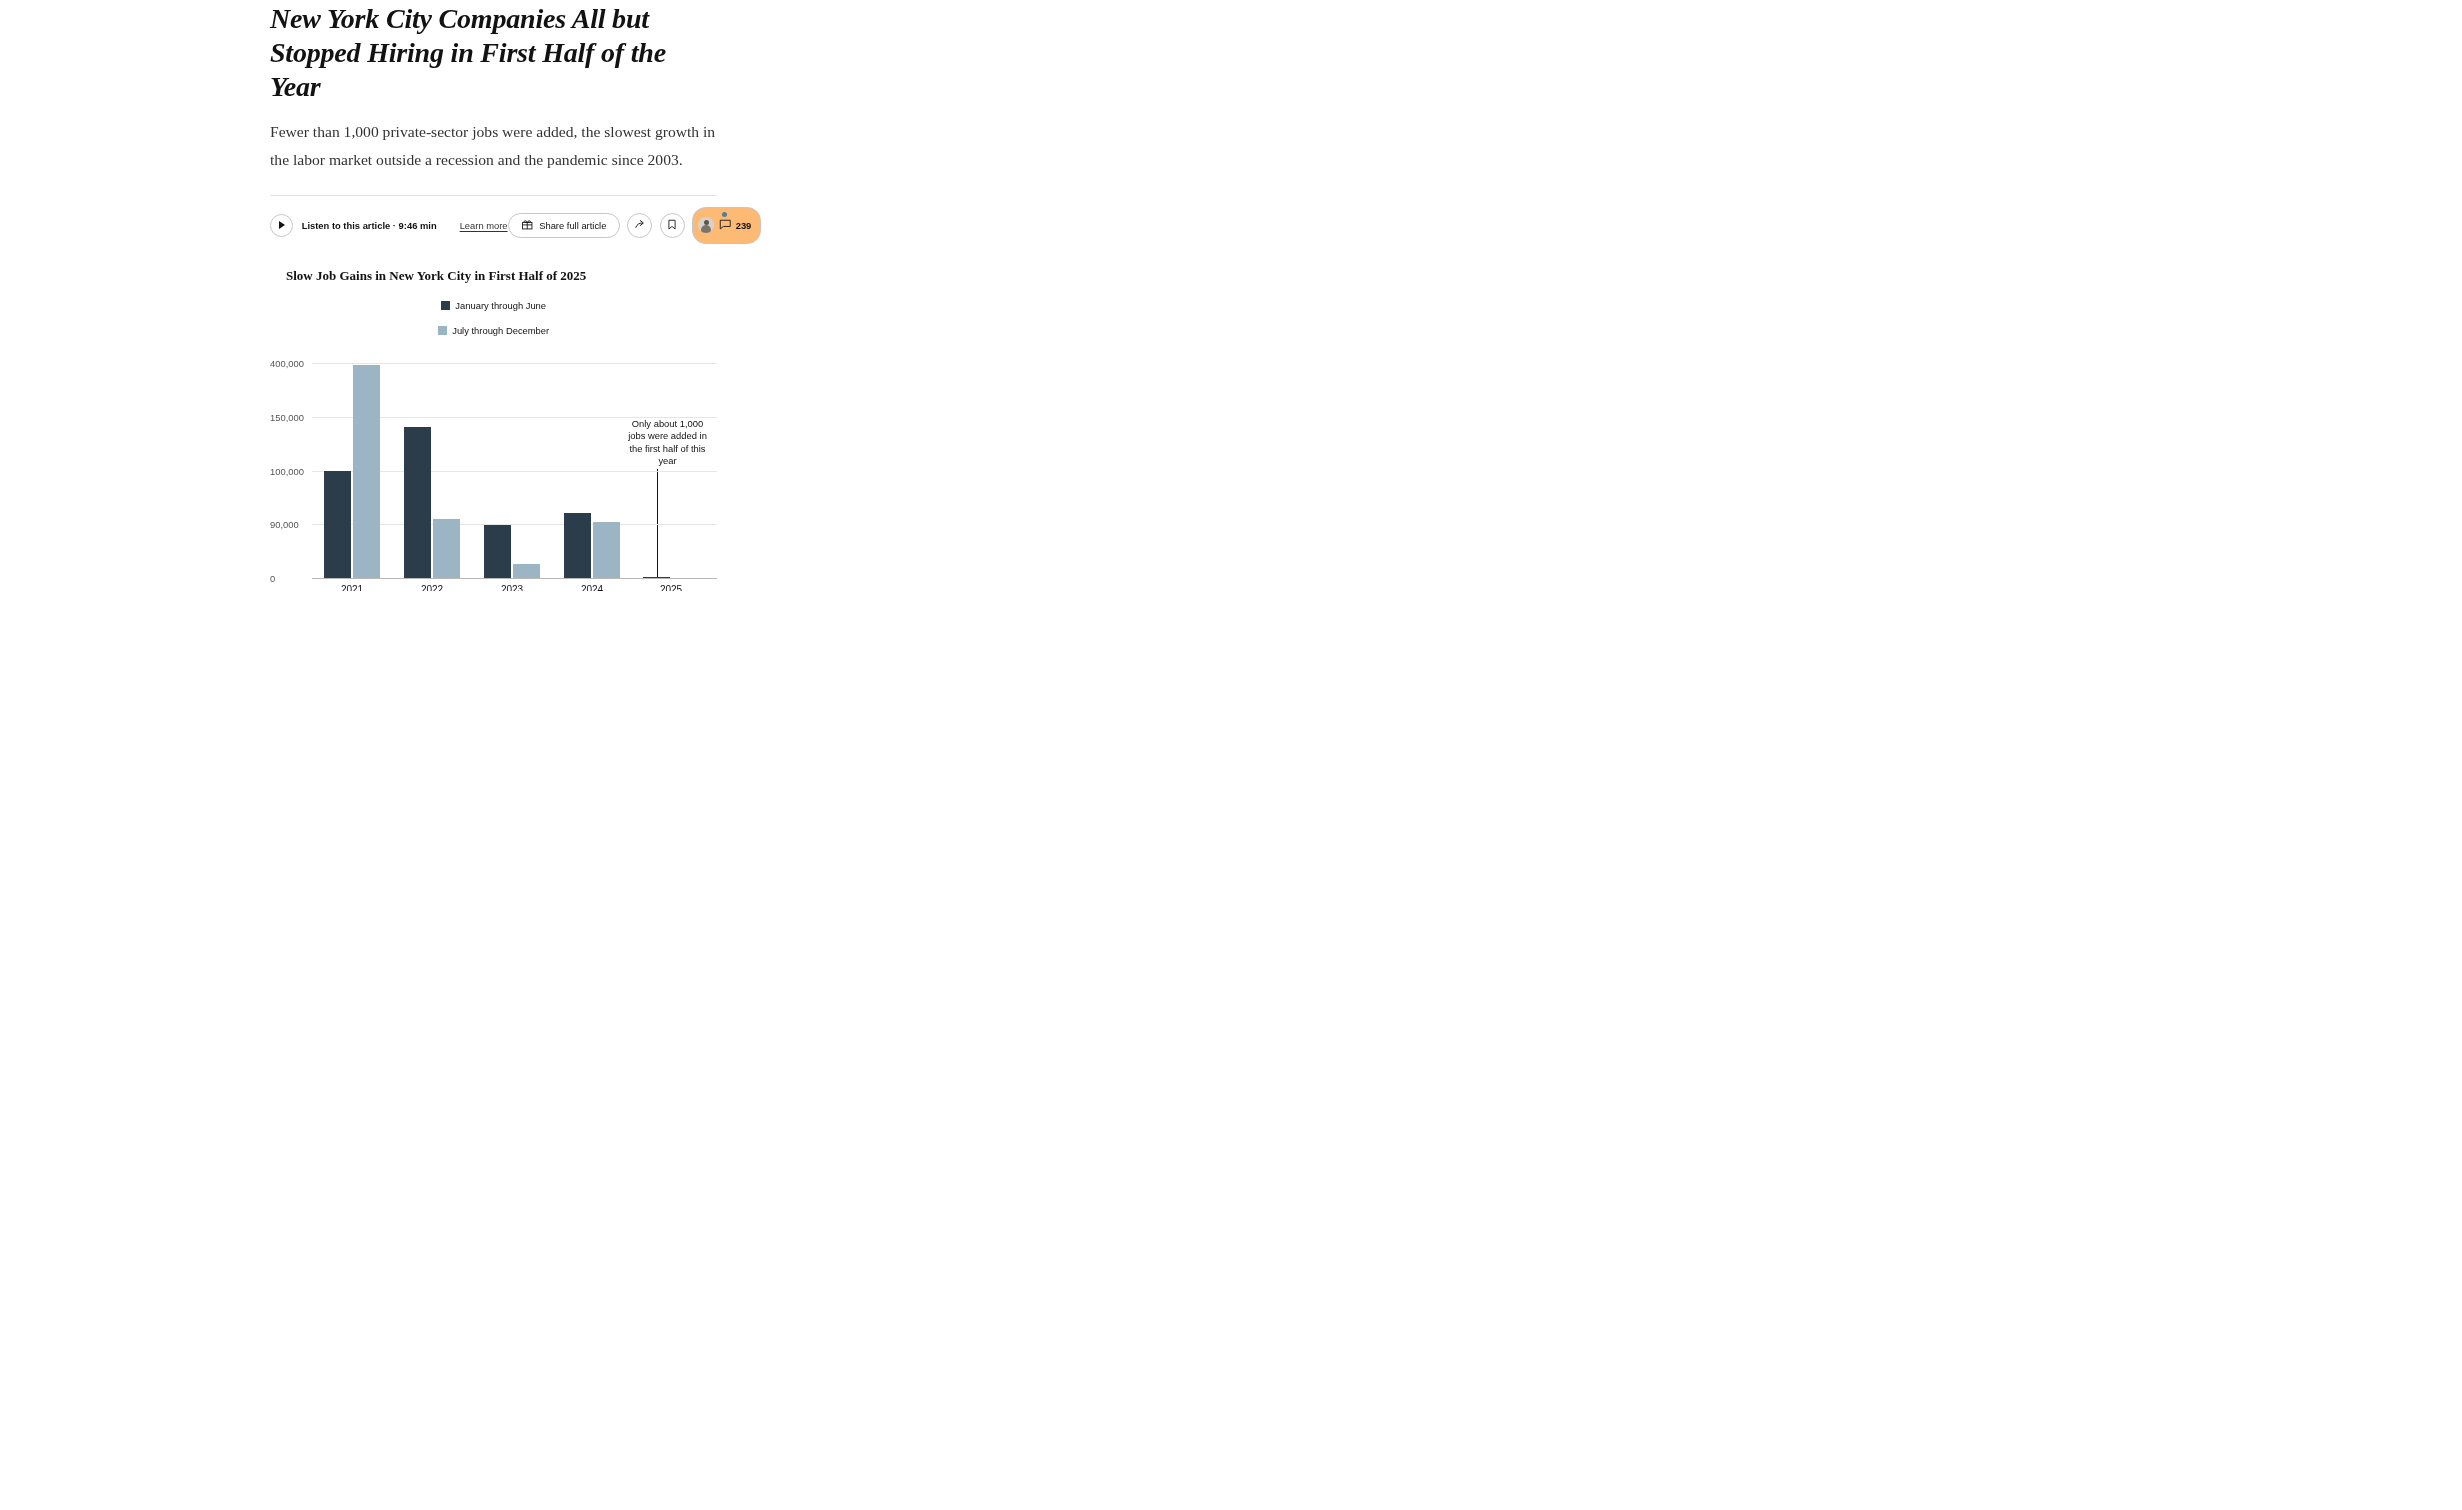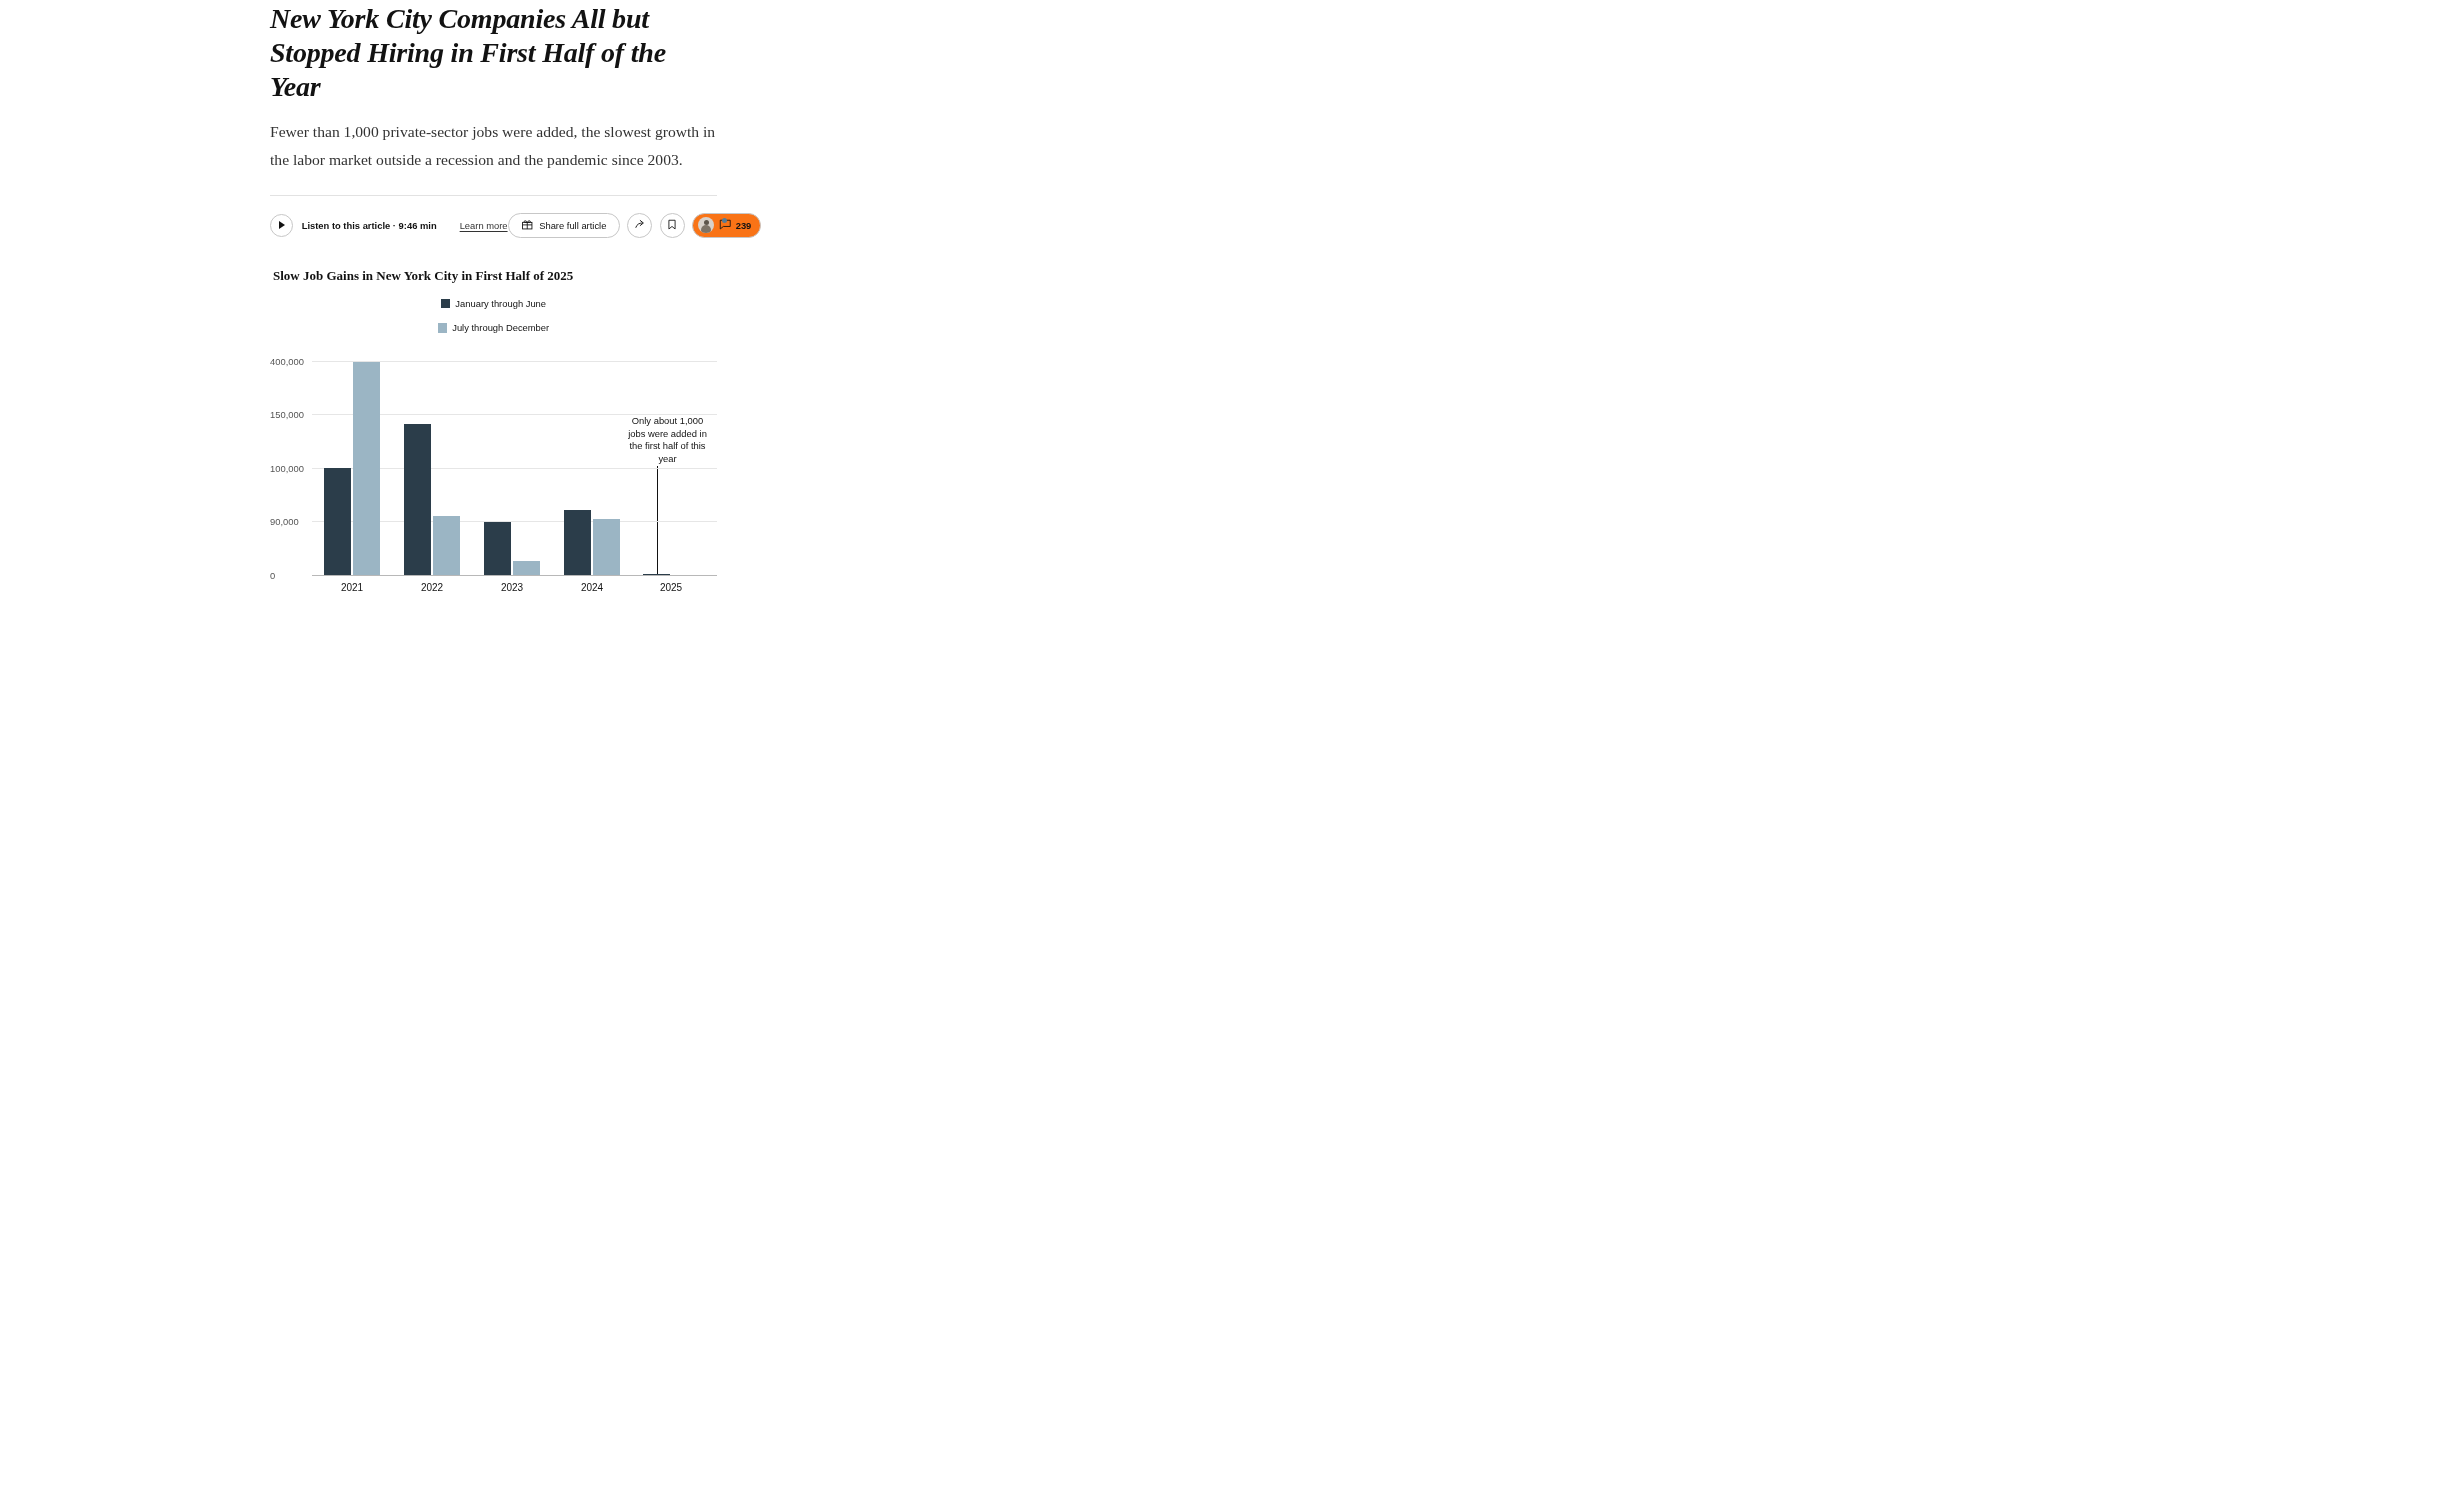--- a/index.html
+++ b/index.html
@@ -118,24 +118,24 @@
     justify-content: center;
     box-sizing: border-box;
     margin-left: 7.5px;
     flex: none;
   }
   .comment-pill {
     display: flex;
     align-items: center;
     border: 0.6px solid #c7c7c7;
     border-radius: 13.7px;
-    height: 25px;
+    height: 37px;
     padding: 0 8.7px 0 5px;
     box-sizing: border-box;
-    background: #f97316;
+    background: #fdba74;
     margin-left: 7.5px;
     gap: 4.4px;
     position: relative;
   }
   .avatar {
     width: 16px;
     height: 16px;
     border-radius: 50%;
     background: #d8d2cb;
     overflow: hidden;
@@ -176,21 +176,21 @@
   
   .chart-wrap {
     margin-top: 29px;
     width: 447px;
   }
   .chart-title {
     font-family: "Liberation Serif", serif;
     font-weight: bold;
     font-size: 13px;
     color: #121212;
-    margin: 3px;
+    margin: 16px;
   }
   .legend {
     display: flex;
     align-items: center;
     gap: 13.7px;
     margin-top: 13.7px;
     flex-direction: column;
   }
   .legend-item {
     display: flex;

